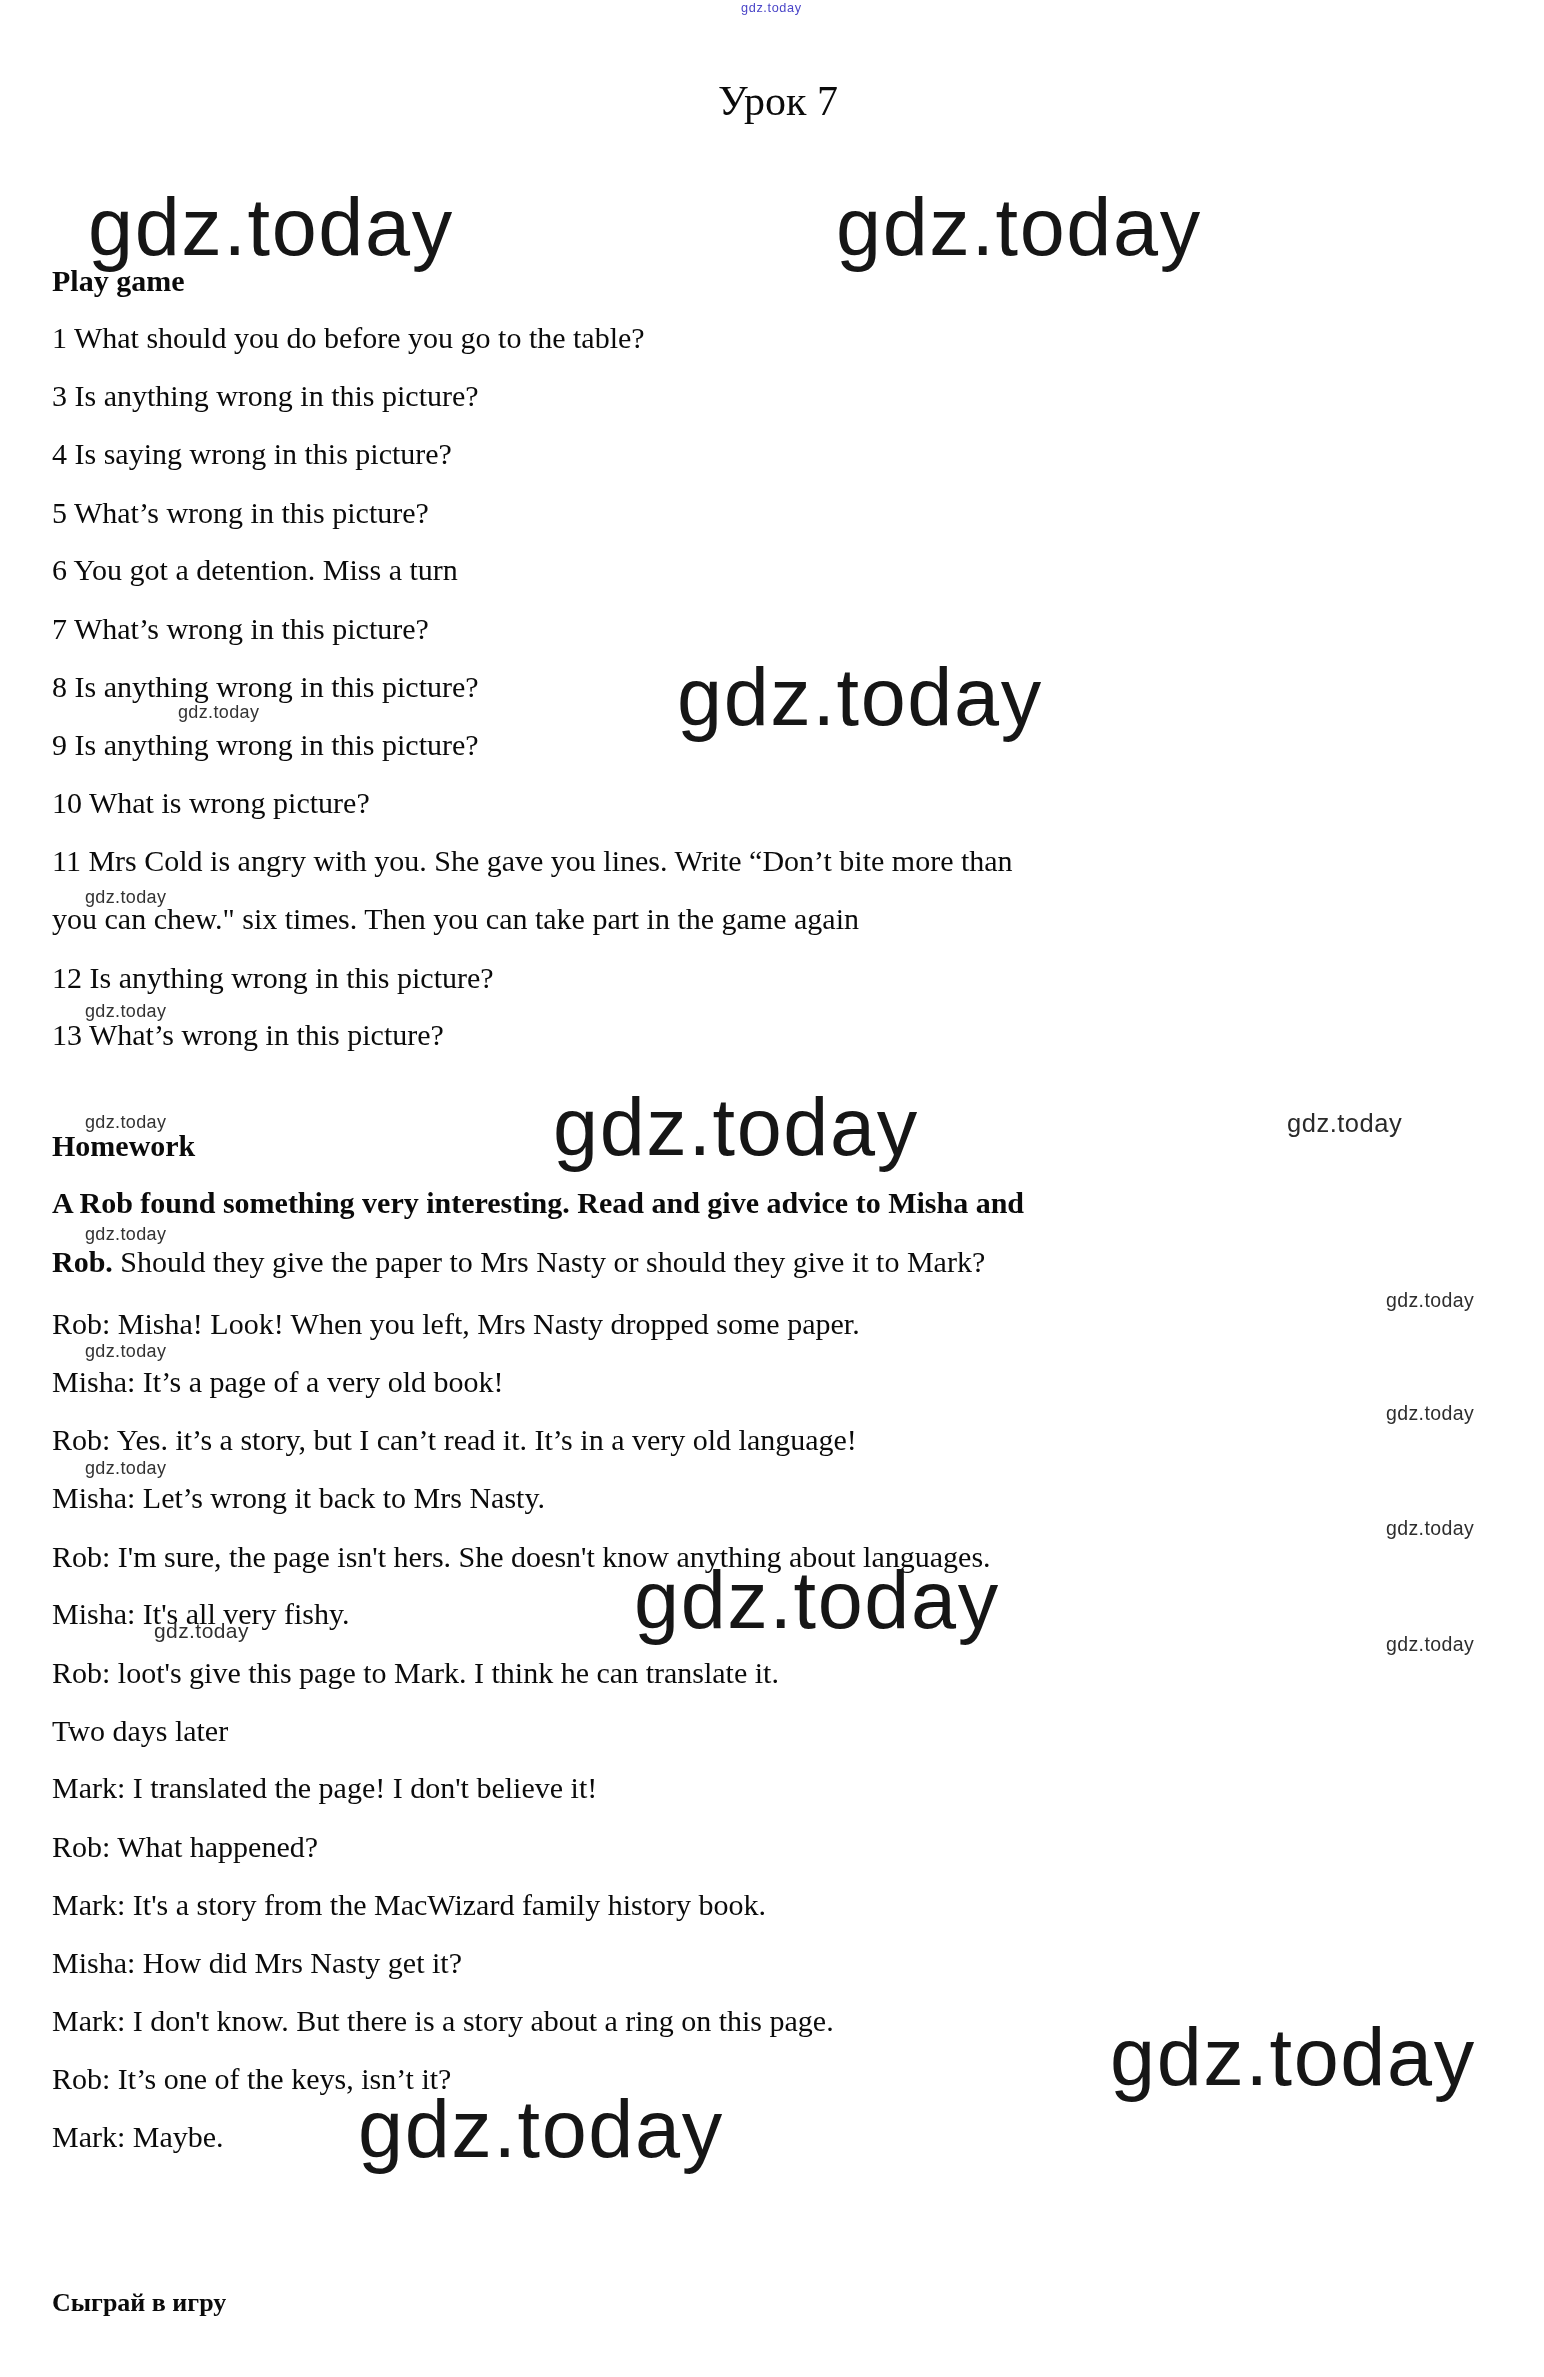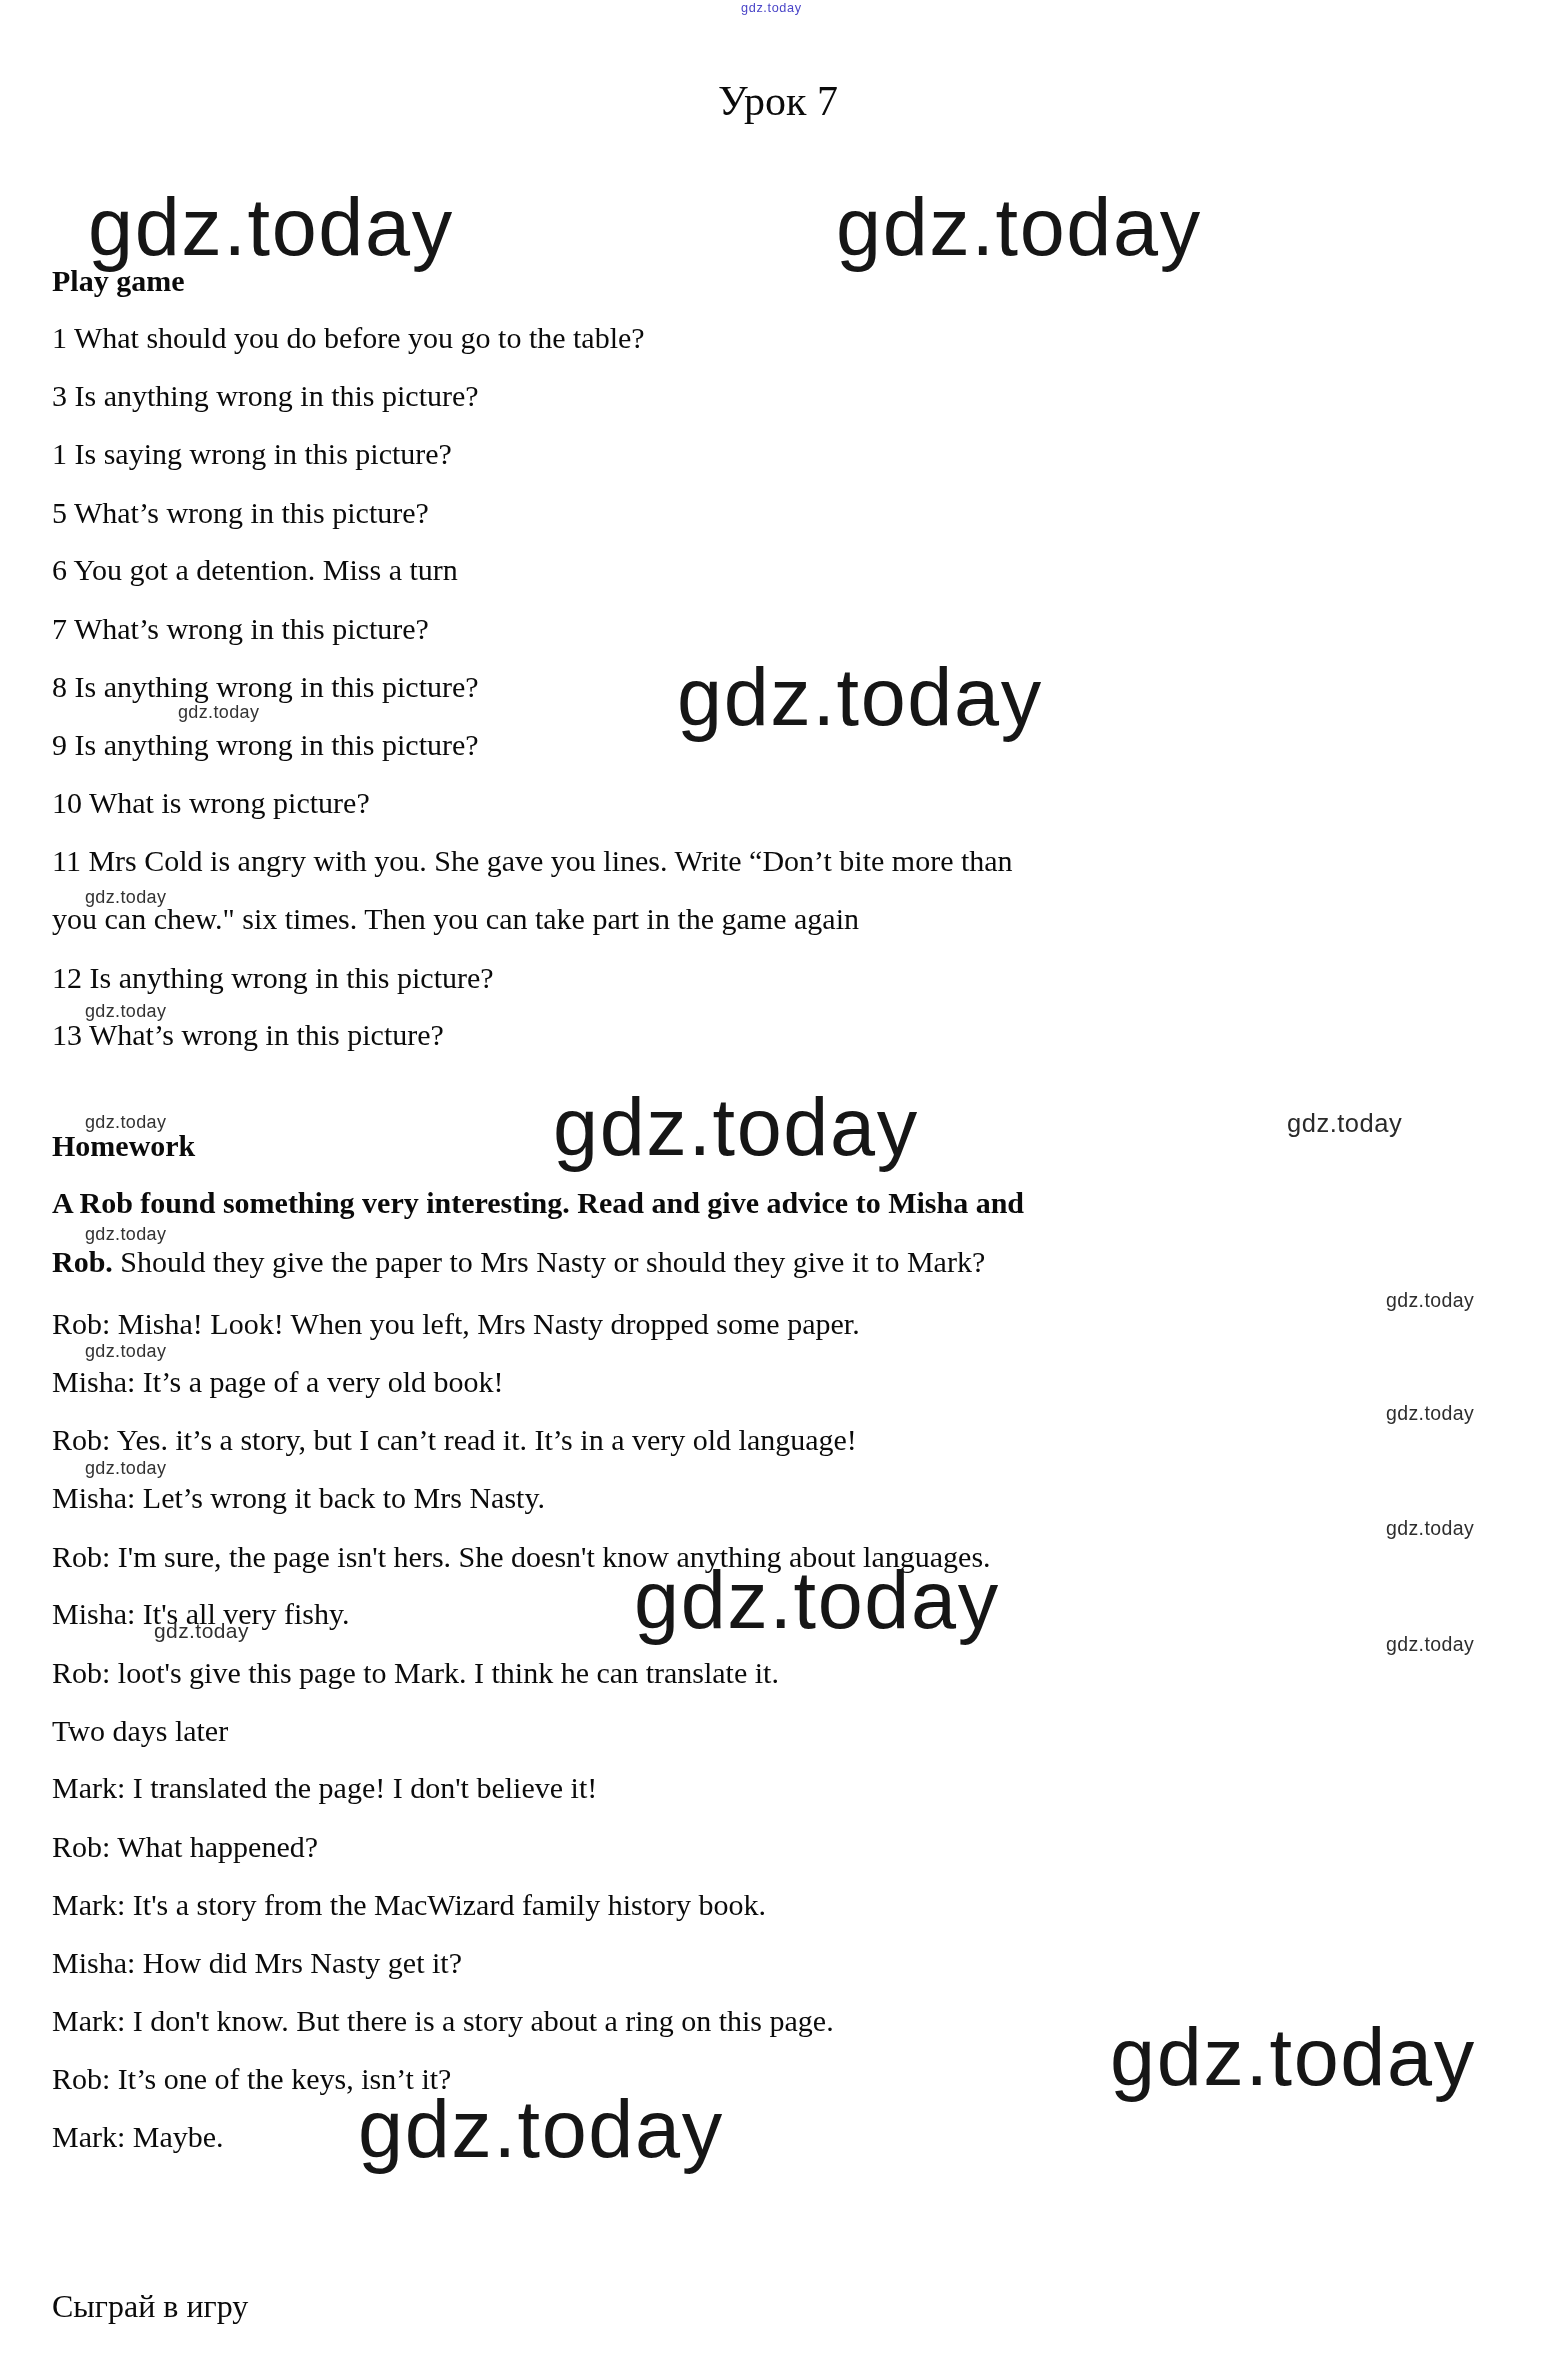--- a/index.html
+++ b/index.html
@@ -9,21 +9,21 @@
     height:2377px;
     background:#ffffff;
     overflow:hidden;
     font-family:"Liberation Serif","DejaVu Serif",serif;
     color:#0b0b0b;
   }
   .abs{position:absolute;white-space:nowrap;line-height:1.1;}
   .t{font-size:30px;}
   .b{font-weight:bold;}
   .lesson{font-size:42px;font-weight:normal;}
-  .footer{font-size:32px;font-weight:normal;}
+  .footer{font-size:26px;font-weight:bold;}
   
   .wm{
     font-family:"Liberation Sans","DejaVu Sans",sans-serif;
     font-weight:100;
     color:#161616;
     letter-spacing:0.02em;
     line-height:1;
   }
   .wm-big{font-size:81px;}
   .wm-med{font-size:25.5px;color:#2a2a2a;}
@@ -41,21 +41,21 @@
 
   <div class="abs lesson" style="left:718px;top:78px;">Урок 7</div>
 
   <div class="abs wm wm-big" style="left:88px;top:187px;">gdz.today</div>
   <div class="abs wm wm-big" style="left:836px;top:187px;">gdz.today</div>
 
   <div class="abs t b" style="left:52px;top:264px;">Play game</div>
 
   <div class="abs t" style="left:52px;top:321px;">1 What should you do before you go to the table?</div>
   <div class="abs t" style="left:52px;top:379px;">3 Is anything wrong in this picture?</div>
-  <div class="abs t" style="left:52px;top:437px;">1 Is saying wrong in this picture?</div>
+  <div class="abs t" style="left:52px;top:437px;">4 Is saying wrong in this picture?</div>
   <div class="abs t" style="left:52px;top:496px;">5 What’s wrong in this picture?</div>
   <div class="abs t" style="left:52px;top:553px;">6 You got a detention. Miss a turn</div>
   <div class="abs t" style="left:52px;top:612px;">7 What’s wrong in this picture?</div>
   <div class="abs t" style="left:52px;top:670px;">8 Is anything wrong in this picture?</div>
 
   <div class="abs wm wm-big" style="left:677px;top:657px;">gdz.today</div>
 
   <div class="abs wm wm-small" style="left:178px;top:703px;">gdz.today</div>
 
   <div class="abs t" style="left:52px;top:728px;">9 Is anything wrong in this picture?</div>

